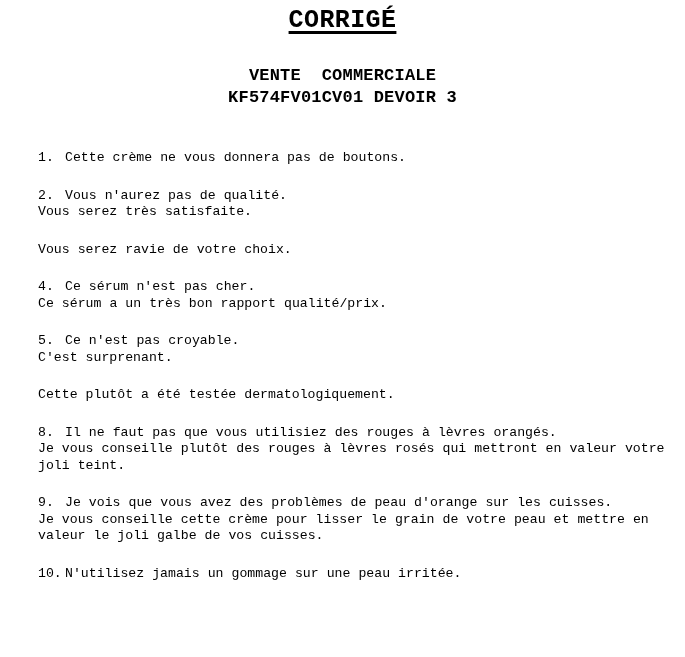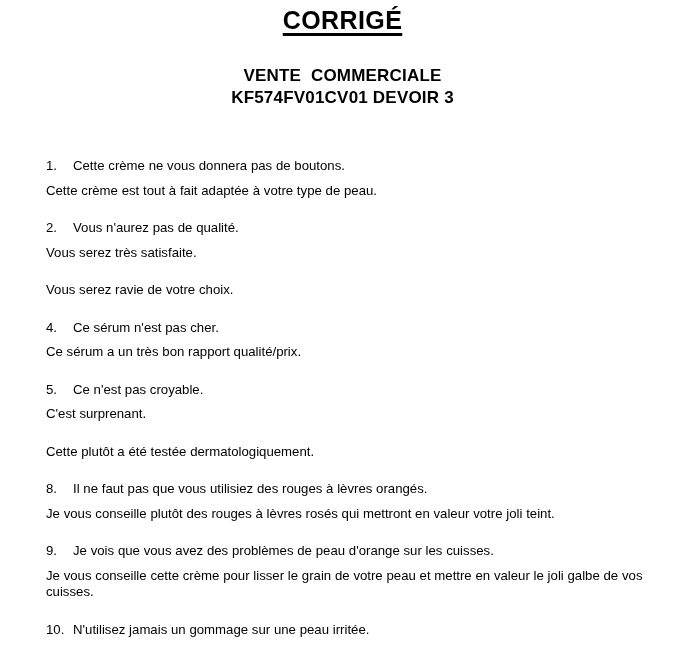--- a/index.html
+++ b/index.html
@@ -16,20 +16,21 @@
     color: #000000;
     -webkit-font-smoothing: none;
   }
 
   .page {
     position: relative;
     width: 685px;
     height: 657px;
     background: #ffffff;
     box-sizing: border-box;
+    font-family: Liberation Mono, monospace;
   }
 
   
   .doc-title {
     text-align: center;
     font-size: 25px;
     font-weight: bold;
     letter-spacing: 0.4px;
     margin: 0;
     padding-top: 7px;
@@ -65,21 +66,21 @@
     left: 38px;
     right: 14px;
   }
   .qa-item {
     margin: 0 0 21px 0;
     padding: 0;
   }
   .qa-line {
     font-size: 13.2px;
     line-height: 16.5px;
-    margin: 8px;
+    margin: 0;
     white-space: pre-wrap;
     word-spacing: 0.1px;
   }
   .qa-num {
     display: inline-block;
     min-width: 27px;
   }
 </style>
 </head>
 <body>
@@ -89,21 +90,20 @@
   <h1 class="doc-title"><span class="ul">CORRIGÉ</span></h1>
 
   <div class="subtitle-block">
     <span class="subtitle-line">VENTE  COMMERCIALE</span>
     <span class="subtitle-line">KF574FV01CV01 DEVOIR 3</span>
   </div>
 
   <ol class="body-list" id="exercise-list">
       <li class="qa-item">
         <p class="qa-line"><span class="qa-num">1.</span><span>Cette crème ne vous donnera pas de boutons.</span></p>
-        <p class="qa-line">Cette crème est tout à fait adaptée à votre type de peau.</p>
       </li>
       <li class="qa-item">
         <p class="qa-line"><span class="qa-num">2.</span><span>Vous n'aurez pas de qualité.</span></p>
         <p class="qa-line">Vous serez très satisfaite.</p>
       </li>
       <li class="qa-item">
         <p class="qa-line">Vous serez ravie de votre choix.</p>
       </li>
       <li class="qa-item">
         <p class="qa-line"><span class="qa-num">4.</span><span>Ce sérum n'est pas cher.</span></p>

